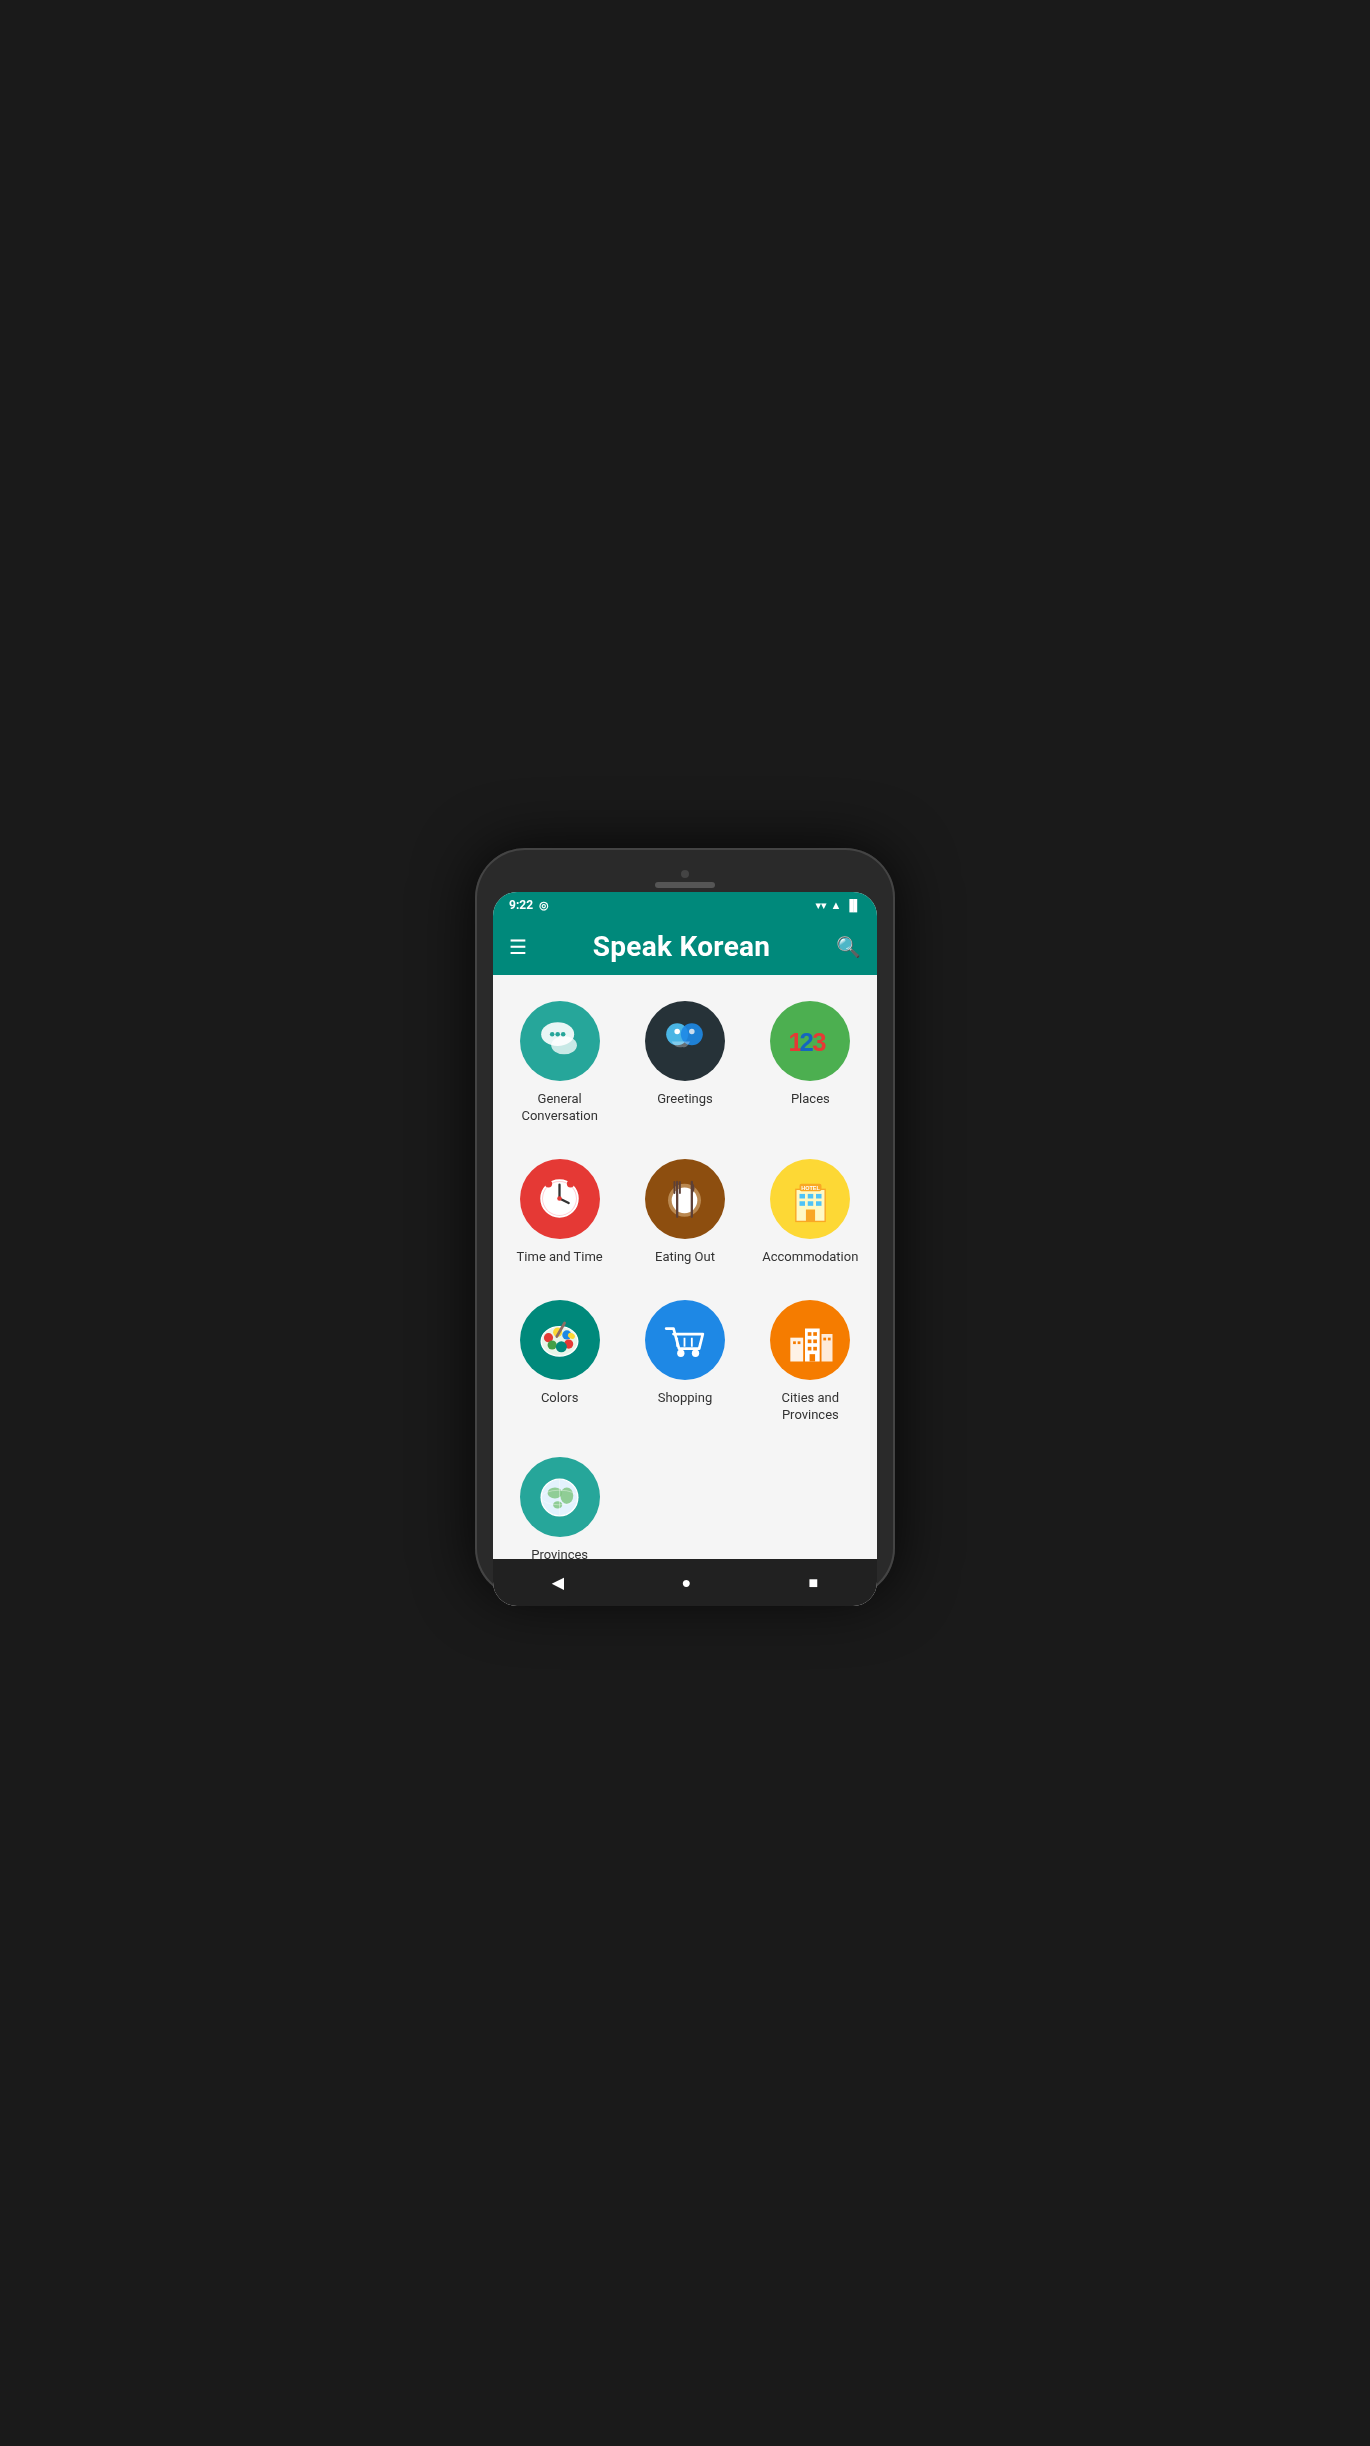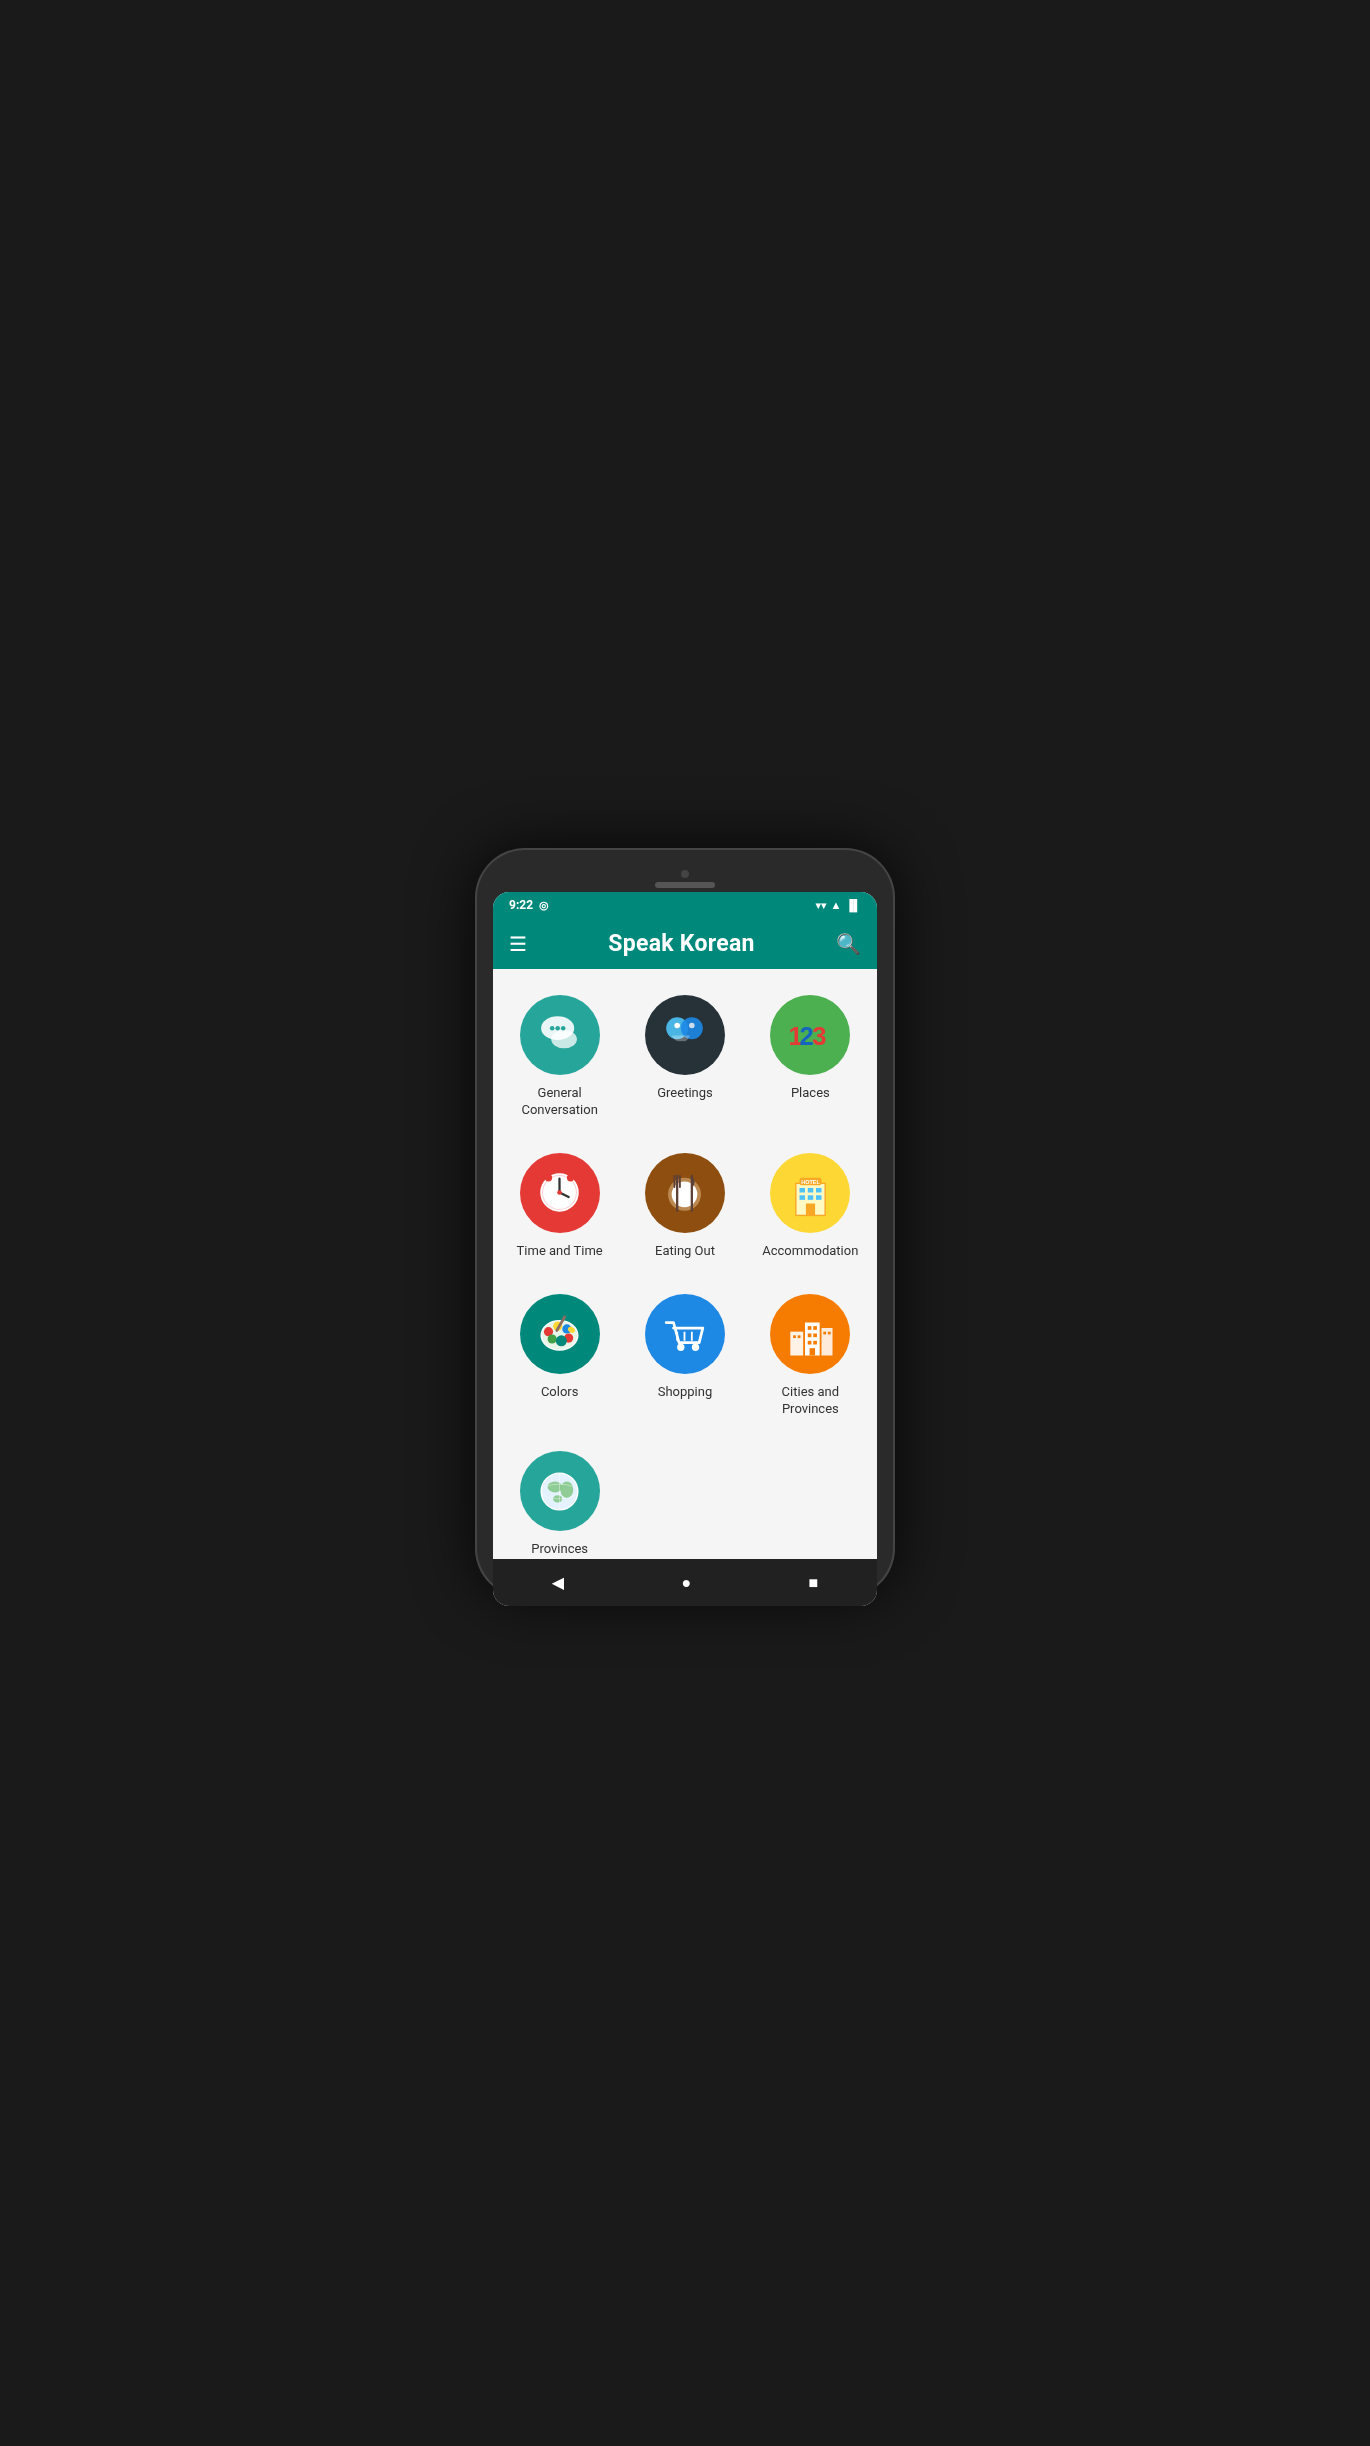--- a/index.html
+++ b/index.html
@@ -17,21 +17,21 @@
       background: #2a2a2a;
       border-radius: 50px;
       padding: 18px;
       box-shadow: 0 0 60px rgba(0,0,0,0.8), inset 0 0 0 2px #444;
       position: relative;
     }
     .phone-inner {
       width: 100%;
       height: 100%;
       background: #f5f5f5;
-      border-radius: 16px;
+      border-radius: 24px;
       overflow: hidden;
       display: flex;
       flex-direction: column;
     }
     .status-bar {
       background: #00897B;
       color: white;
       font-size: 12px;
       padding: 6px 16px;
       display: flex;
@@ -44,21 +44,21 @@
     .toolbar {
       background: #00897B;
       color: white;
       padding: 12px 16px;
       display: flex;
       align-items: center;
       justify-content: space-between;
       flex-shrink: 0;
     }
     .toolbar-title {
-      font-size: 23px;
+      font-size: 28px;
       font-weight: bold;
       letter-spacing: 0.3px;
     }
     .menu-icon { font-size: 20px; cursor: pointer; }
     .search-icon { font-size: 20px; cursor: pointer; }
     .content {
       flex: 1;
       overflow-y: auto;
       background: #f5f5f5;
       padding: 12px 8px;

